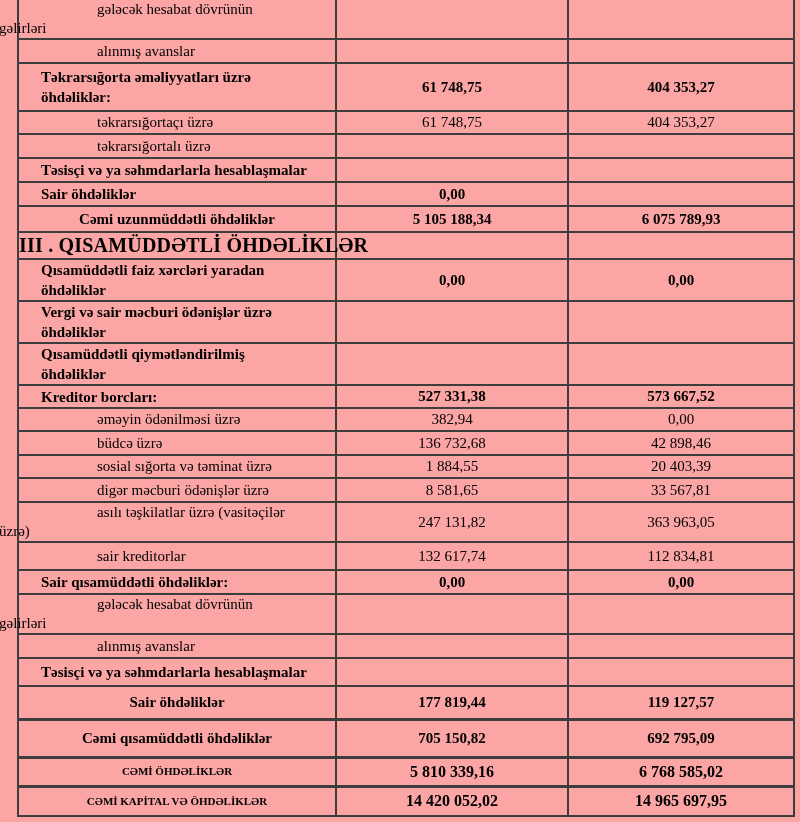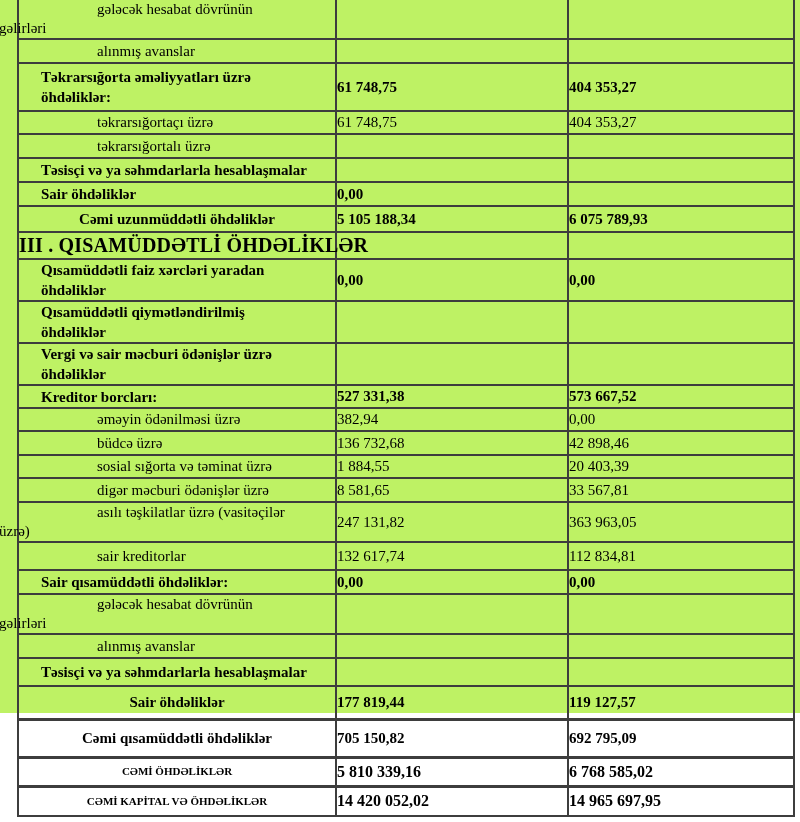--- a/index.html
+++ b/index.html
@@ -1,33 +1,33 @@
 <!DOCTYPE html>
 <html><head>
 <meta charset="utf-8">
 <style>
   html,body{margin:0;padding:0;background:#ffffff;}
   body{width:800px;height:822px;overflow:hidden;
        font-family:"Liberation Serif","DejaVu Serif",serif;color:#000;}
-  .sheet{position:relative;width:800px;height:713px;background:#bef264;}
+  .sheet{position:relative;width:800px;height:822px;background:#fca5a5;}
   table.bs{border-collapse:collapse;table-layout:fixed;width:776px;
            margin-left:17px;margin-top:0;}
   table.bs td{border:2px solid #3d3d3d;padding:0;vertical-align:middle;
               overflow:visible;}
   tr.t0 td{border-top:none;}
   tr.thick td{border-top:3px solid #3d3d3d;}
   
   .lab{line-height:19px;font-size:15px;white-space:pre;}
   .sub{margin-left:-20px;text-indent:98px;font-weight:normal;text-align:left;}
   .secl{padding-left:22px;font-weight:bold;line-height:20px;}
   .cent{text-align:center;font-weight:bold;}
   .part{font-size:20px;letter-spacing:.2px;}
   .grand{font-size:11px;}
   
-  .val{font-size:15px;white-space:nowrap;}
+  .val{text-align:center;font-size:15px;white-space:nowrap;}
   .val.b{font-weight:bold;}
   .val.big{font-size:16px;font-weight:bold;}
   
   td.nbr{border-right:none;}
   td.nbl{border-left:none;}
 </style>
 </head>
 <body>
 
 <div class="sheet">
@@ -106,29 +106,29 @@
         <tr style="height: 42px;">
           <td>
             <div class="lab secl">Qısamüddətli faiz xərcləri yaradan
 öhdəliklər</div>
           </td>
           <td class="val b">0,00</td>
           <td class="val b">0,00</td>
         </tr>
         <tr style="height: 42px;">
           <td>
+            <div class="lab secl">Vergi və sair məcburi ödənişlər üzrə
+öhdəliklər</div>
+          </td>
+          <td class="val b"></td>
+          <td class="val b"></td>
+        </tr>
+        <tr style="height: 42px;">
+          <td>
             <div class="lab secl">Qısamüddətli qiymətləndirilmiş
-öhdəliklər</div>
-          </td>
-          <td class="val b"></td>
-          <td class="val b"></td>
-        </tr>
-        <tr style="height: 42px;">
-          <td>
-            <div class="lab secl">Vergi və sair məcburi ödənişlər üzrə
 öhdəliklər</div>
           </td>
           <td class="val b"></td>
           <td class="val b"></td>
         </tr>
         <tr style="height: 23px;">
           <td>
             <div class="lab secl">Kreditor borcları:</div>
           </td>
           <td class="val b">527 331,38</td>

